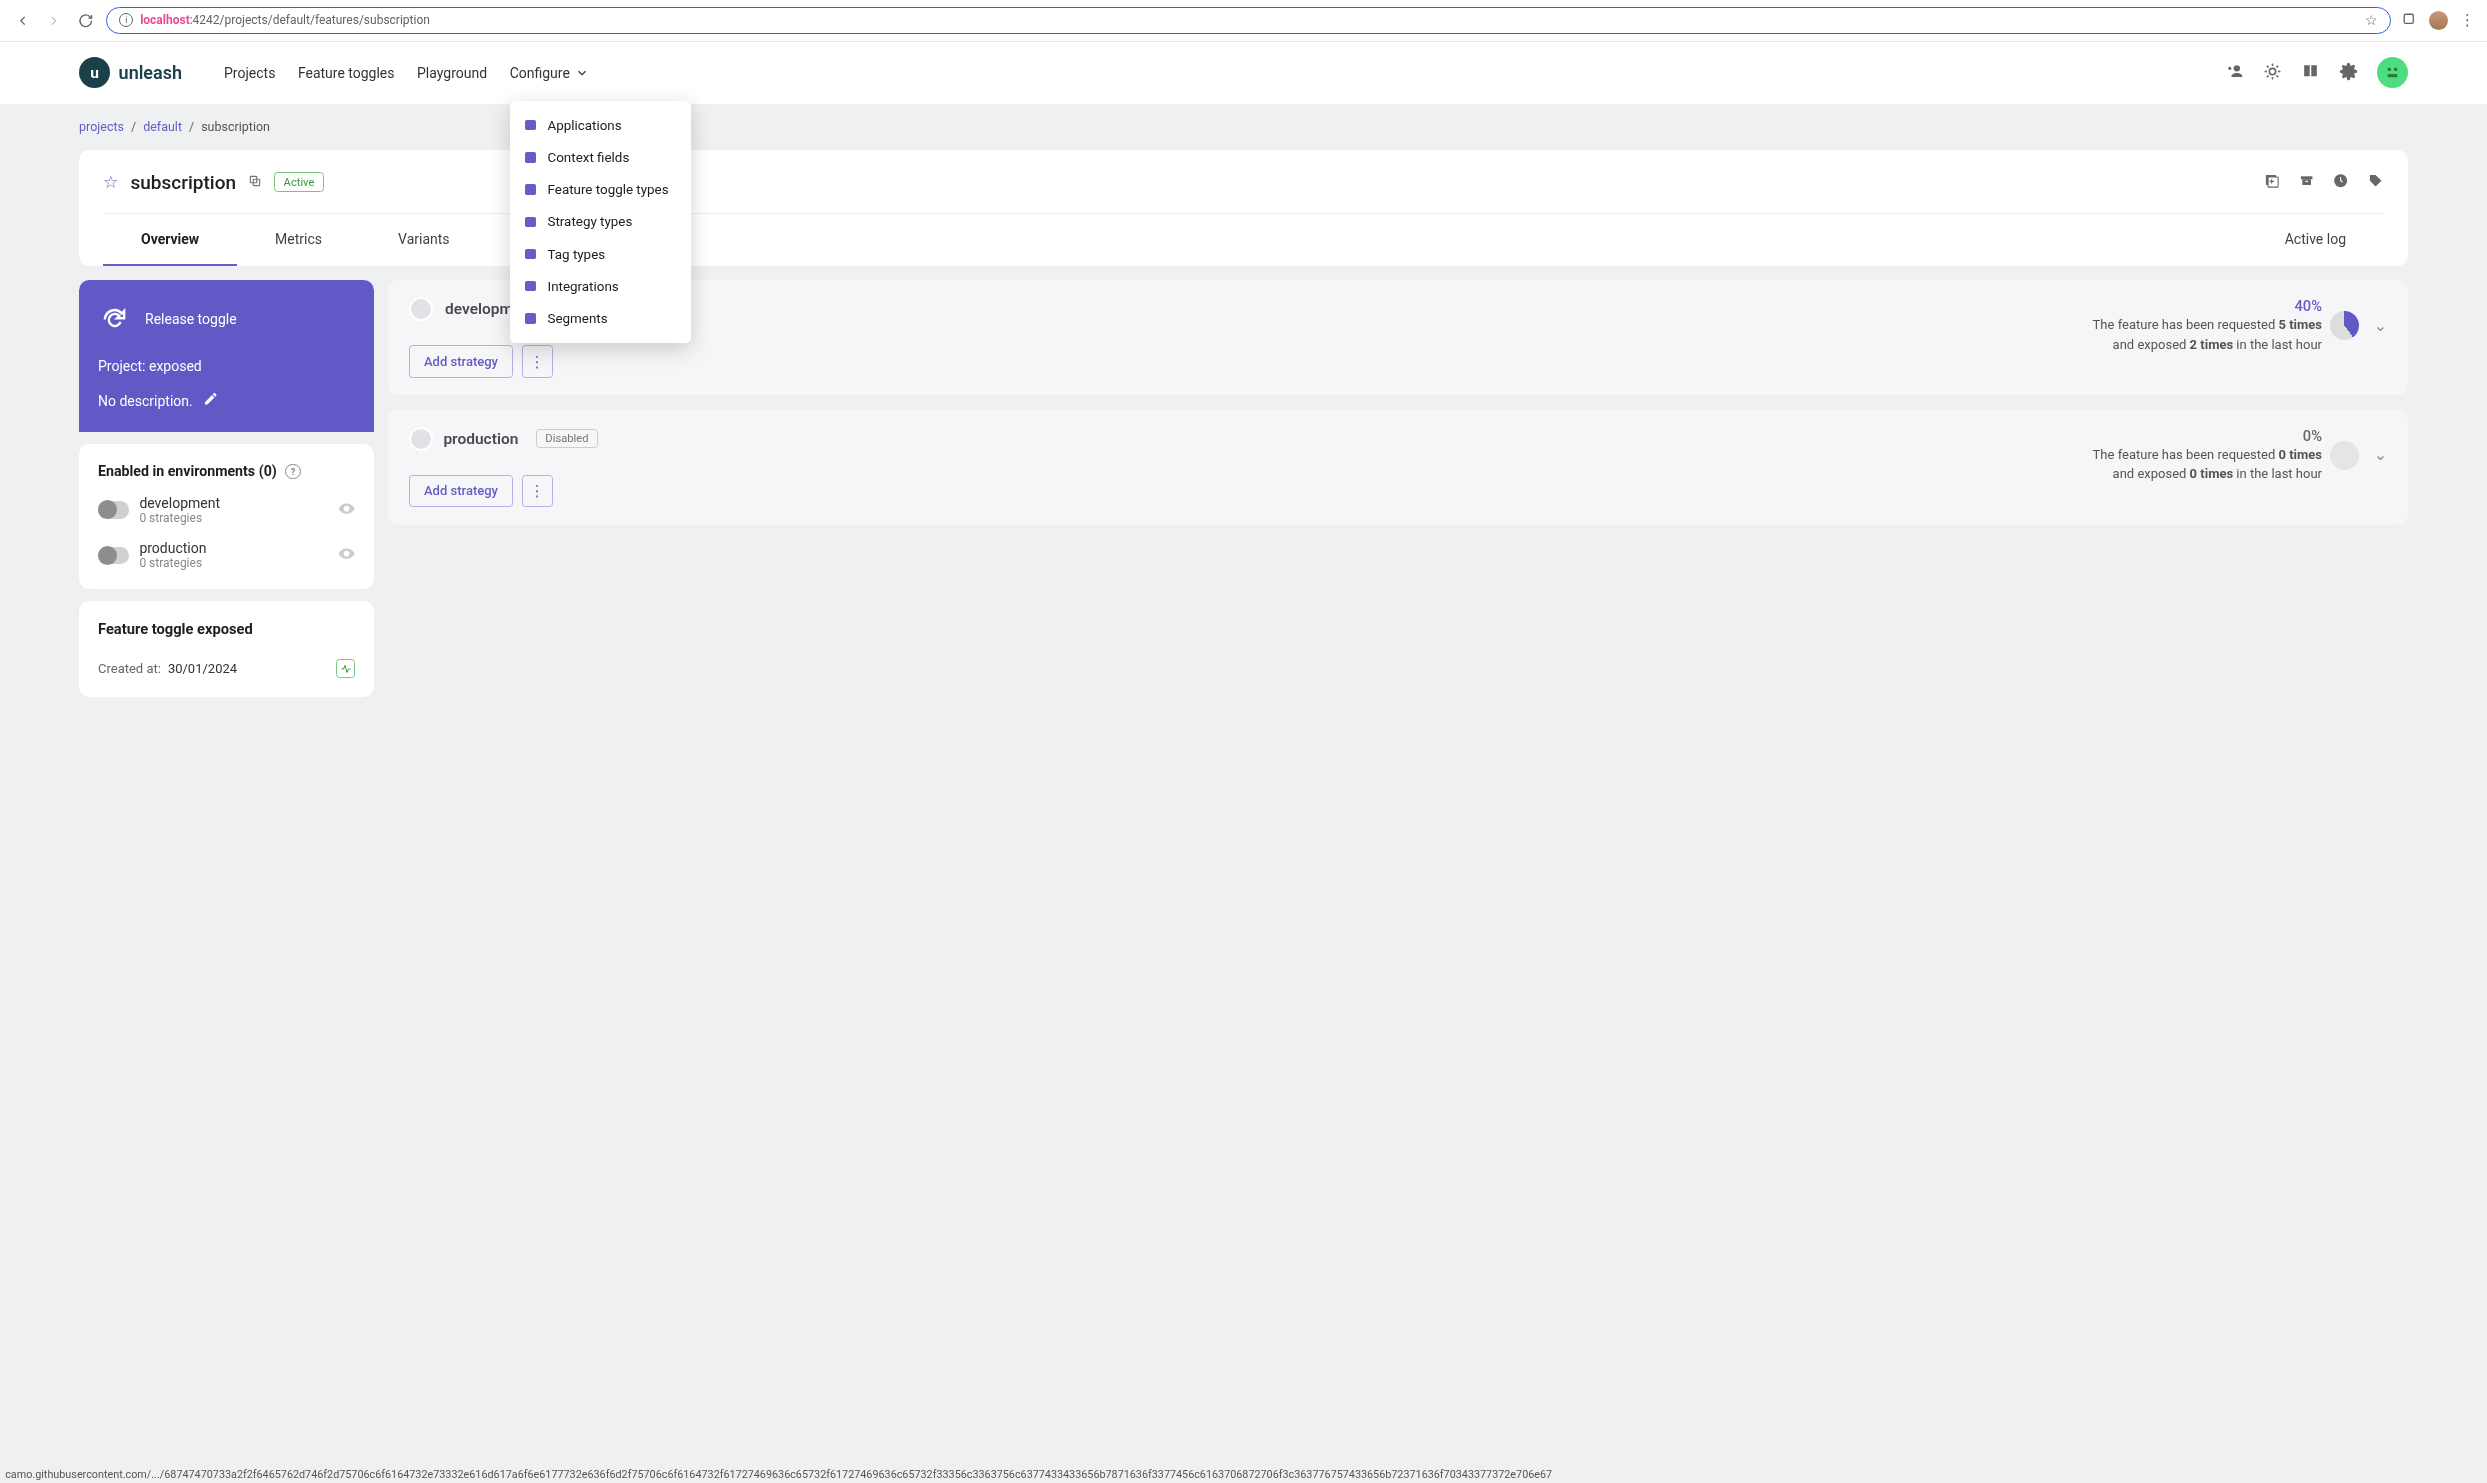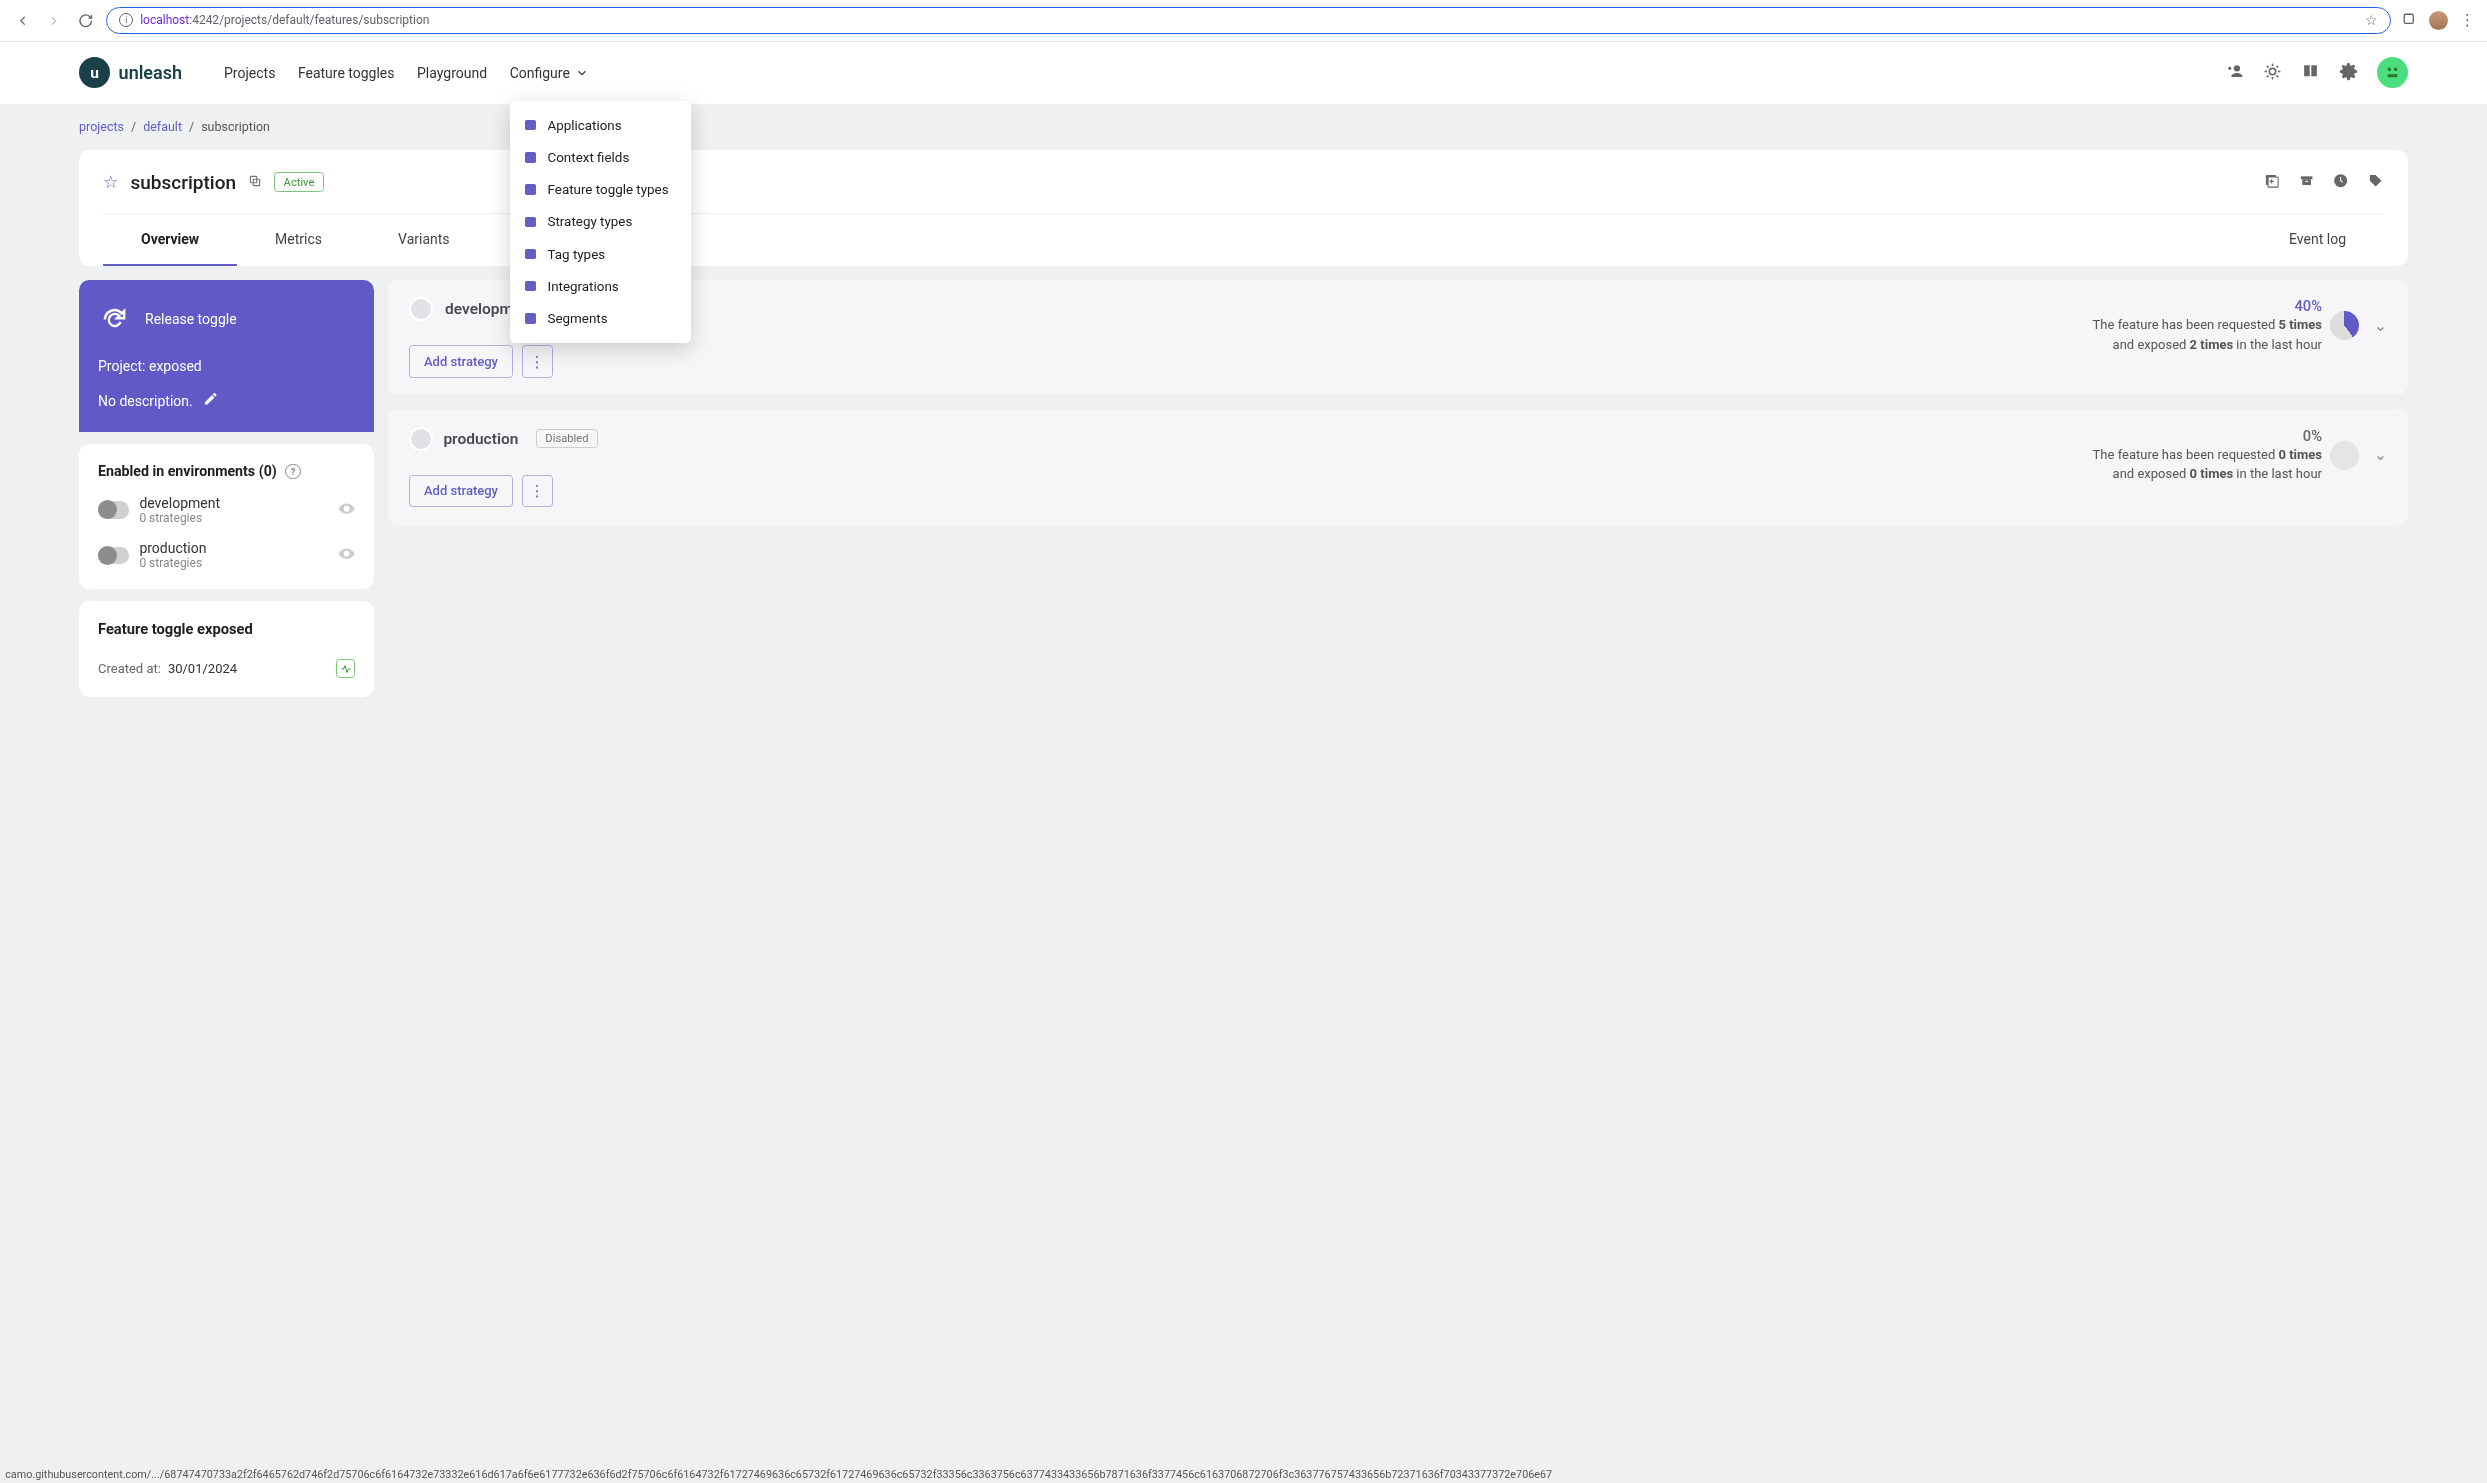--- a/index.html
+++ b/index.html
@@ -5,21 +5,21 @@
 * { margin: 0; padding: 0; box-sizing: border-box; font-family: -apple-system, BlinkMacSystemFont, "Segoe UI", Roboto, sans-serif; }
 body { background: #fff; color: #202020; }
 
 
 .browser-chrome { display: flex; align-items: center; gap: 10.4px; padding: 7px 12px; border-bottom: 0.9px solid #e5e5e5; }
 .browser-nav-btn { width: 21px; height: 21px; display: flex; align-items: center; justify-content: center; color: #5f6368; cursor: pointer; }
 .browser-nav-btn.disabled { color: #bdbdbd; }
 .url-bar { flex: 1; display: flex; align-items: center; gap: 7px; border: 1.7px solid #2563eb; border-radius: 15.5px; padding: 4.3px 12px; }
 .url-info-icon { width: 14px; height: 14px; border: 0.9px solid #5f6368; border-radius: 50%; display: flex; align-items: center; justify-content: center; font-size: 8.6px; color: #5f6368; }
 .url-text { flex: 1; font-size: 12px; color: #202124; }
-.url-text .host { color: #6d28d9; }
+.url-text .host { color: #ec4899; font-weight: bold; }
 .url-text .path { color: #5f6368; }
 .url-star { color: #5f6368; font-size: 14px; }
 .browser-right { display: flex; align-items: center; gap: 12px; color: #5f6368; }
 .browser-avatar { width: 19px; height: 19px; border-radius: 50%; background: linear-gradient(#c79a7a,#a67654); }
 
 
 .app-bar { display: flex; align-items: center; padding: 15.5px 79px; gap: 28px; background: #fff; }
 .logo { display: flex; align-items: center; gap: 8.6px; }
 .logo-badge { width: 31px; height: 31px; border-radius: 50%; background: #1a4049; display: flex; align-items: center; justify-content: center; color: #fff; font-weight: 700; font-size: 15.5px; }
 .logo-text { font-size: 18px; font-weight: 600; color: #1a4049; }
@@ -272,21 +272,21 @@
             </svg></span>
         <span><svg viewBox="0 0 24 24" fill="currentColor">
               <path d="M4 4h8l8 8-8 8-8-8z"></path>
             </svg></span>
       </div>
     </div>
     <div class="tabs">
       <div class="tab active">Overview</div>
       <div class="tab">Metrics</div>
       <div class="tab">Variants</div>
-      <div class="tab" style="margin-left:auto;">Event log</div>
+      <div class="tab" style="margin-left:auto;">Active log</div>
     </div>
   </div>
 
   <div class="content-grid">
 
     <div>
       <div class="release-card">
         <div class="release-row">
           <div class="release-icon">
             <svg viewBox="0 0 24 24" width="29" height="29" fill="none" stroke="#fff" stroke-width="2">

